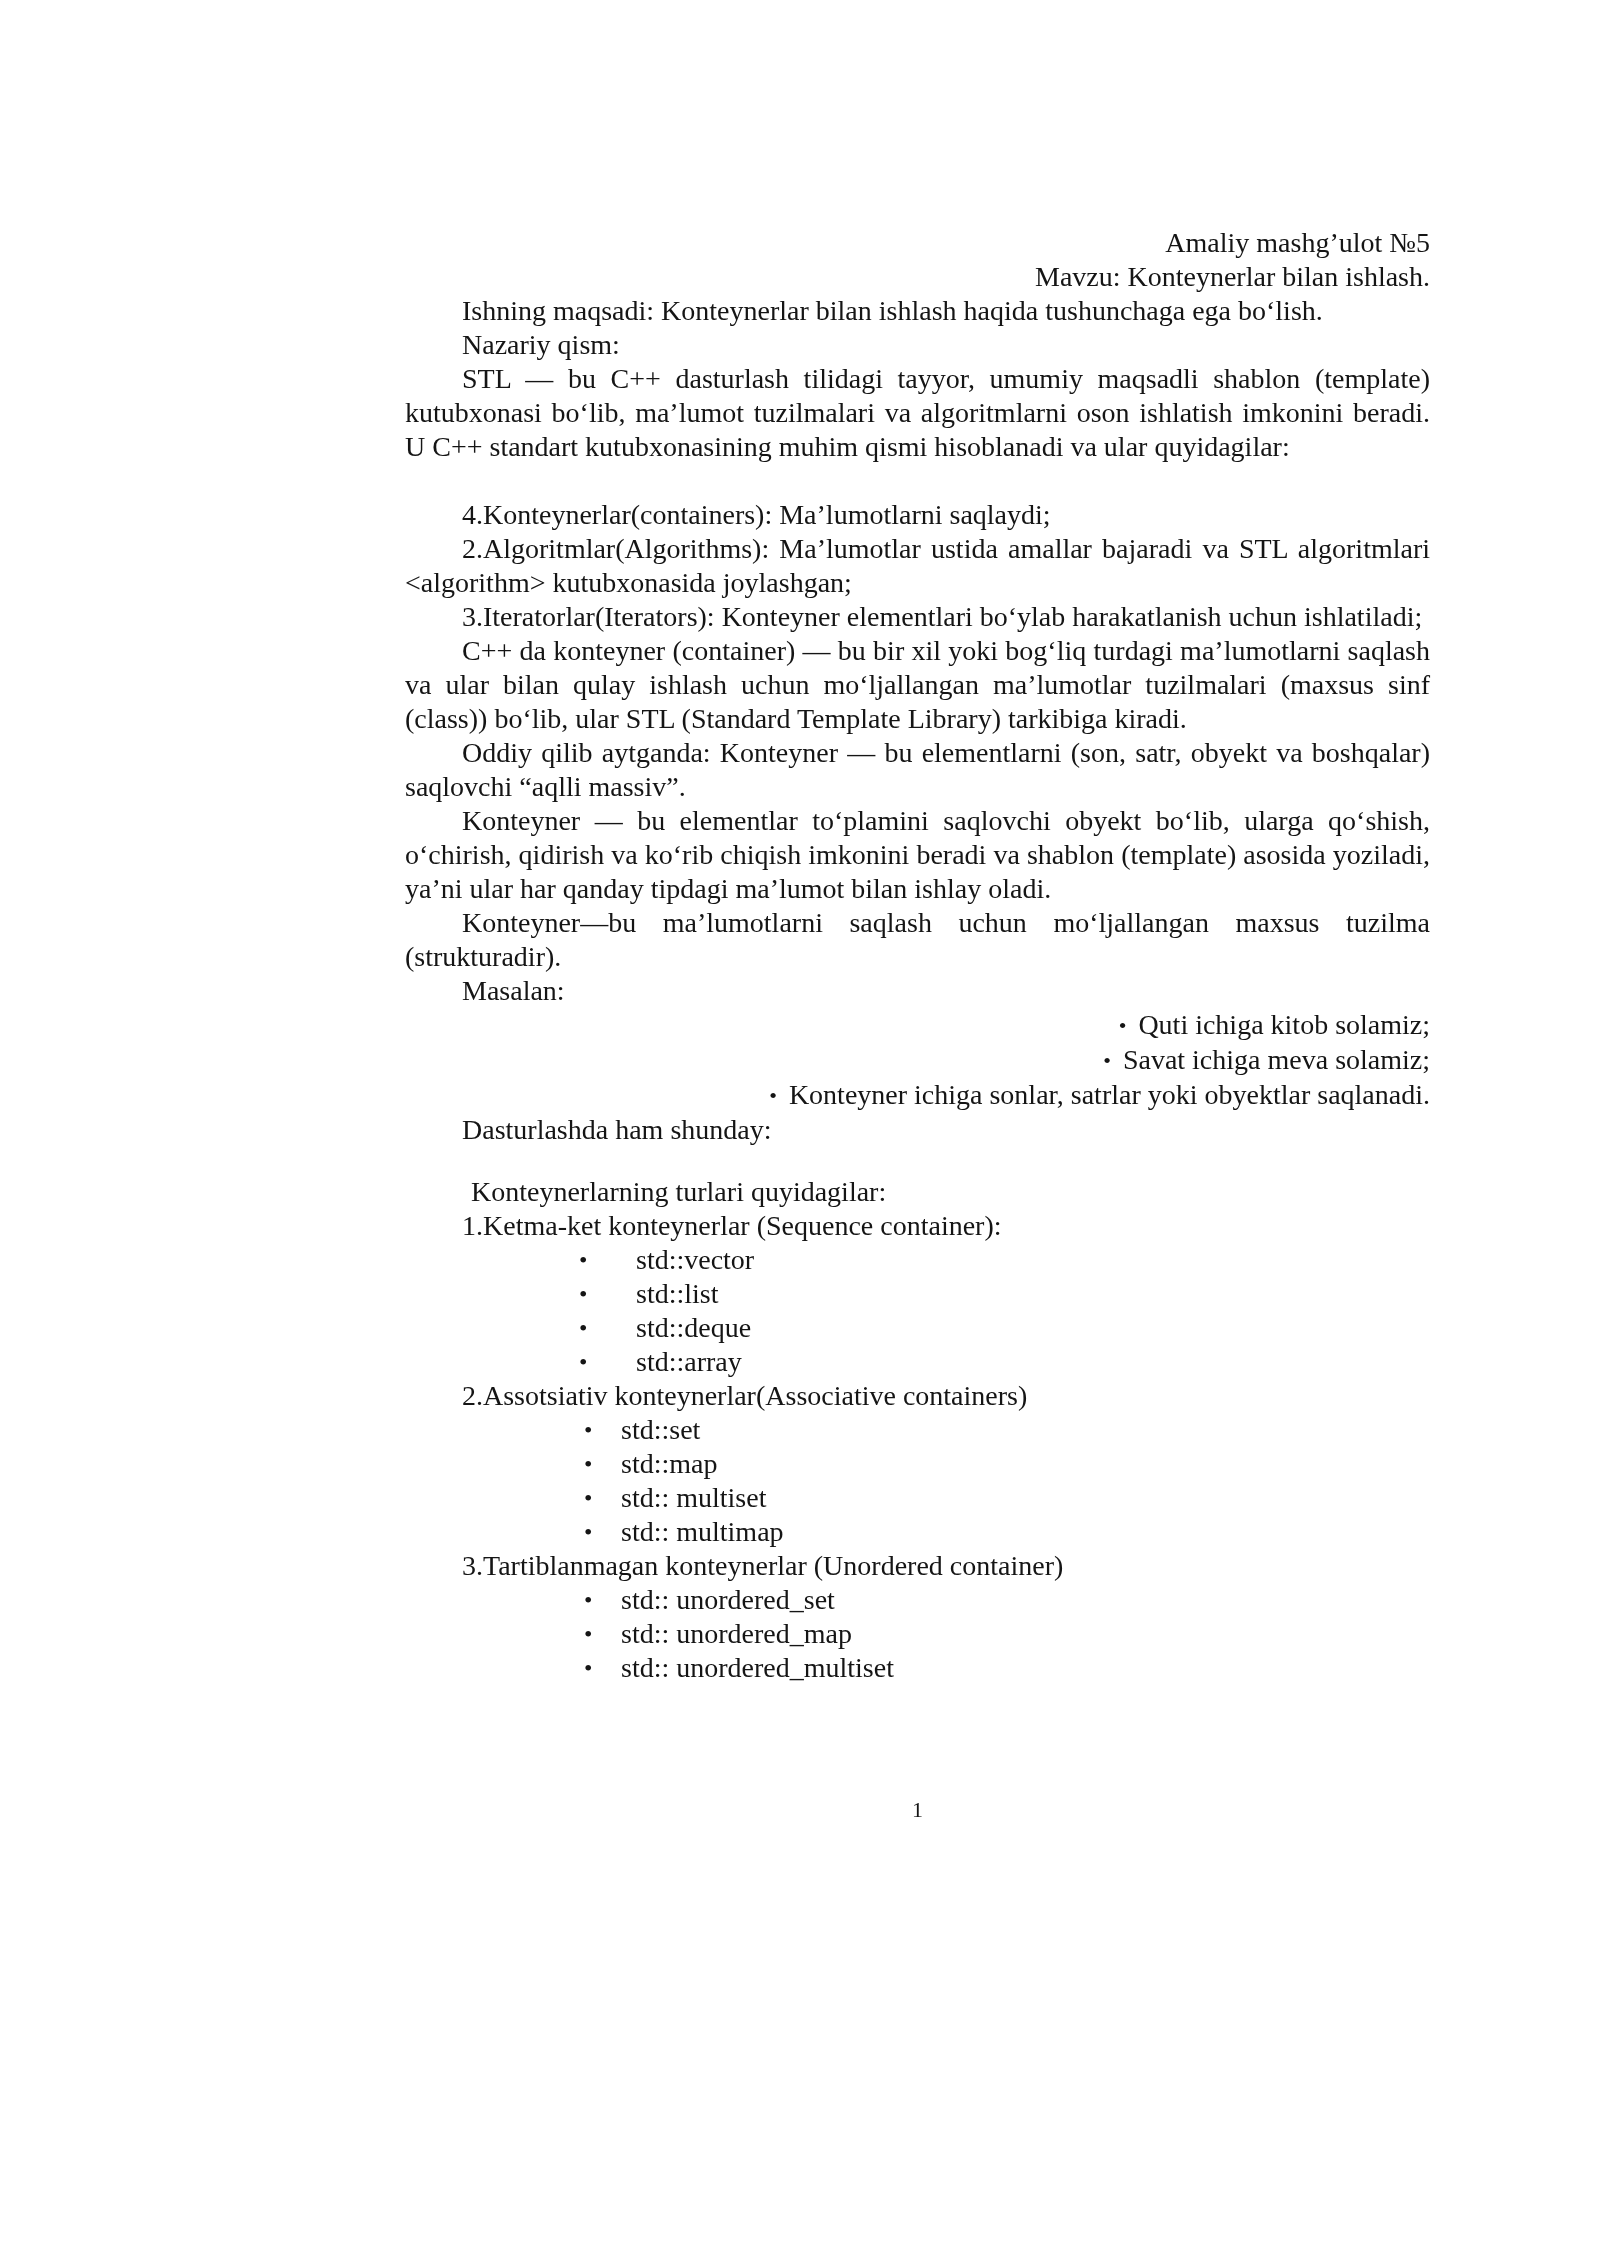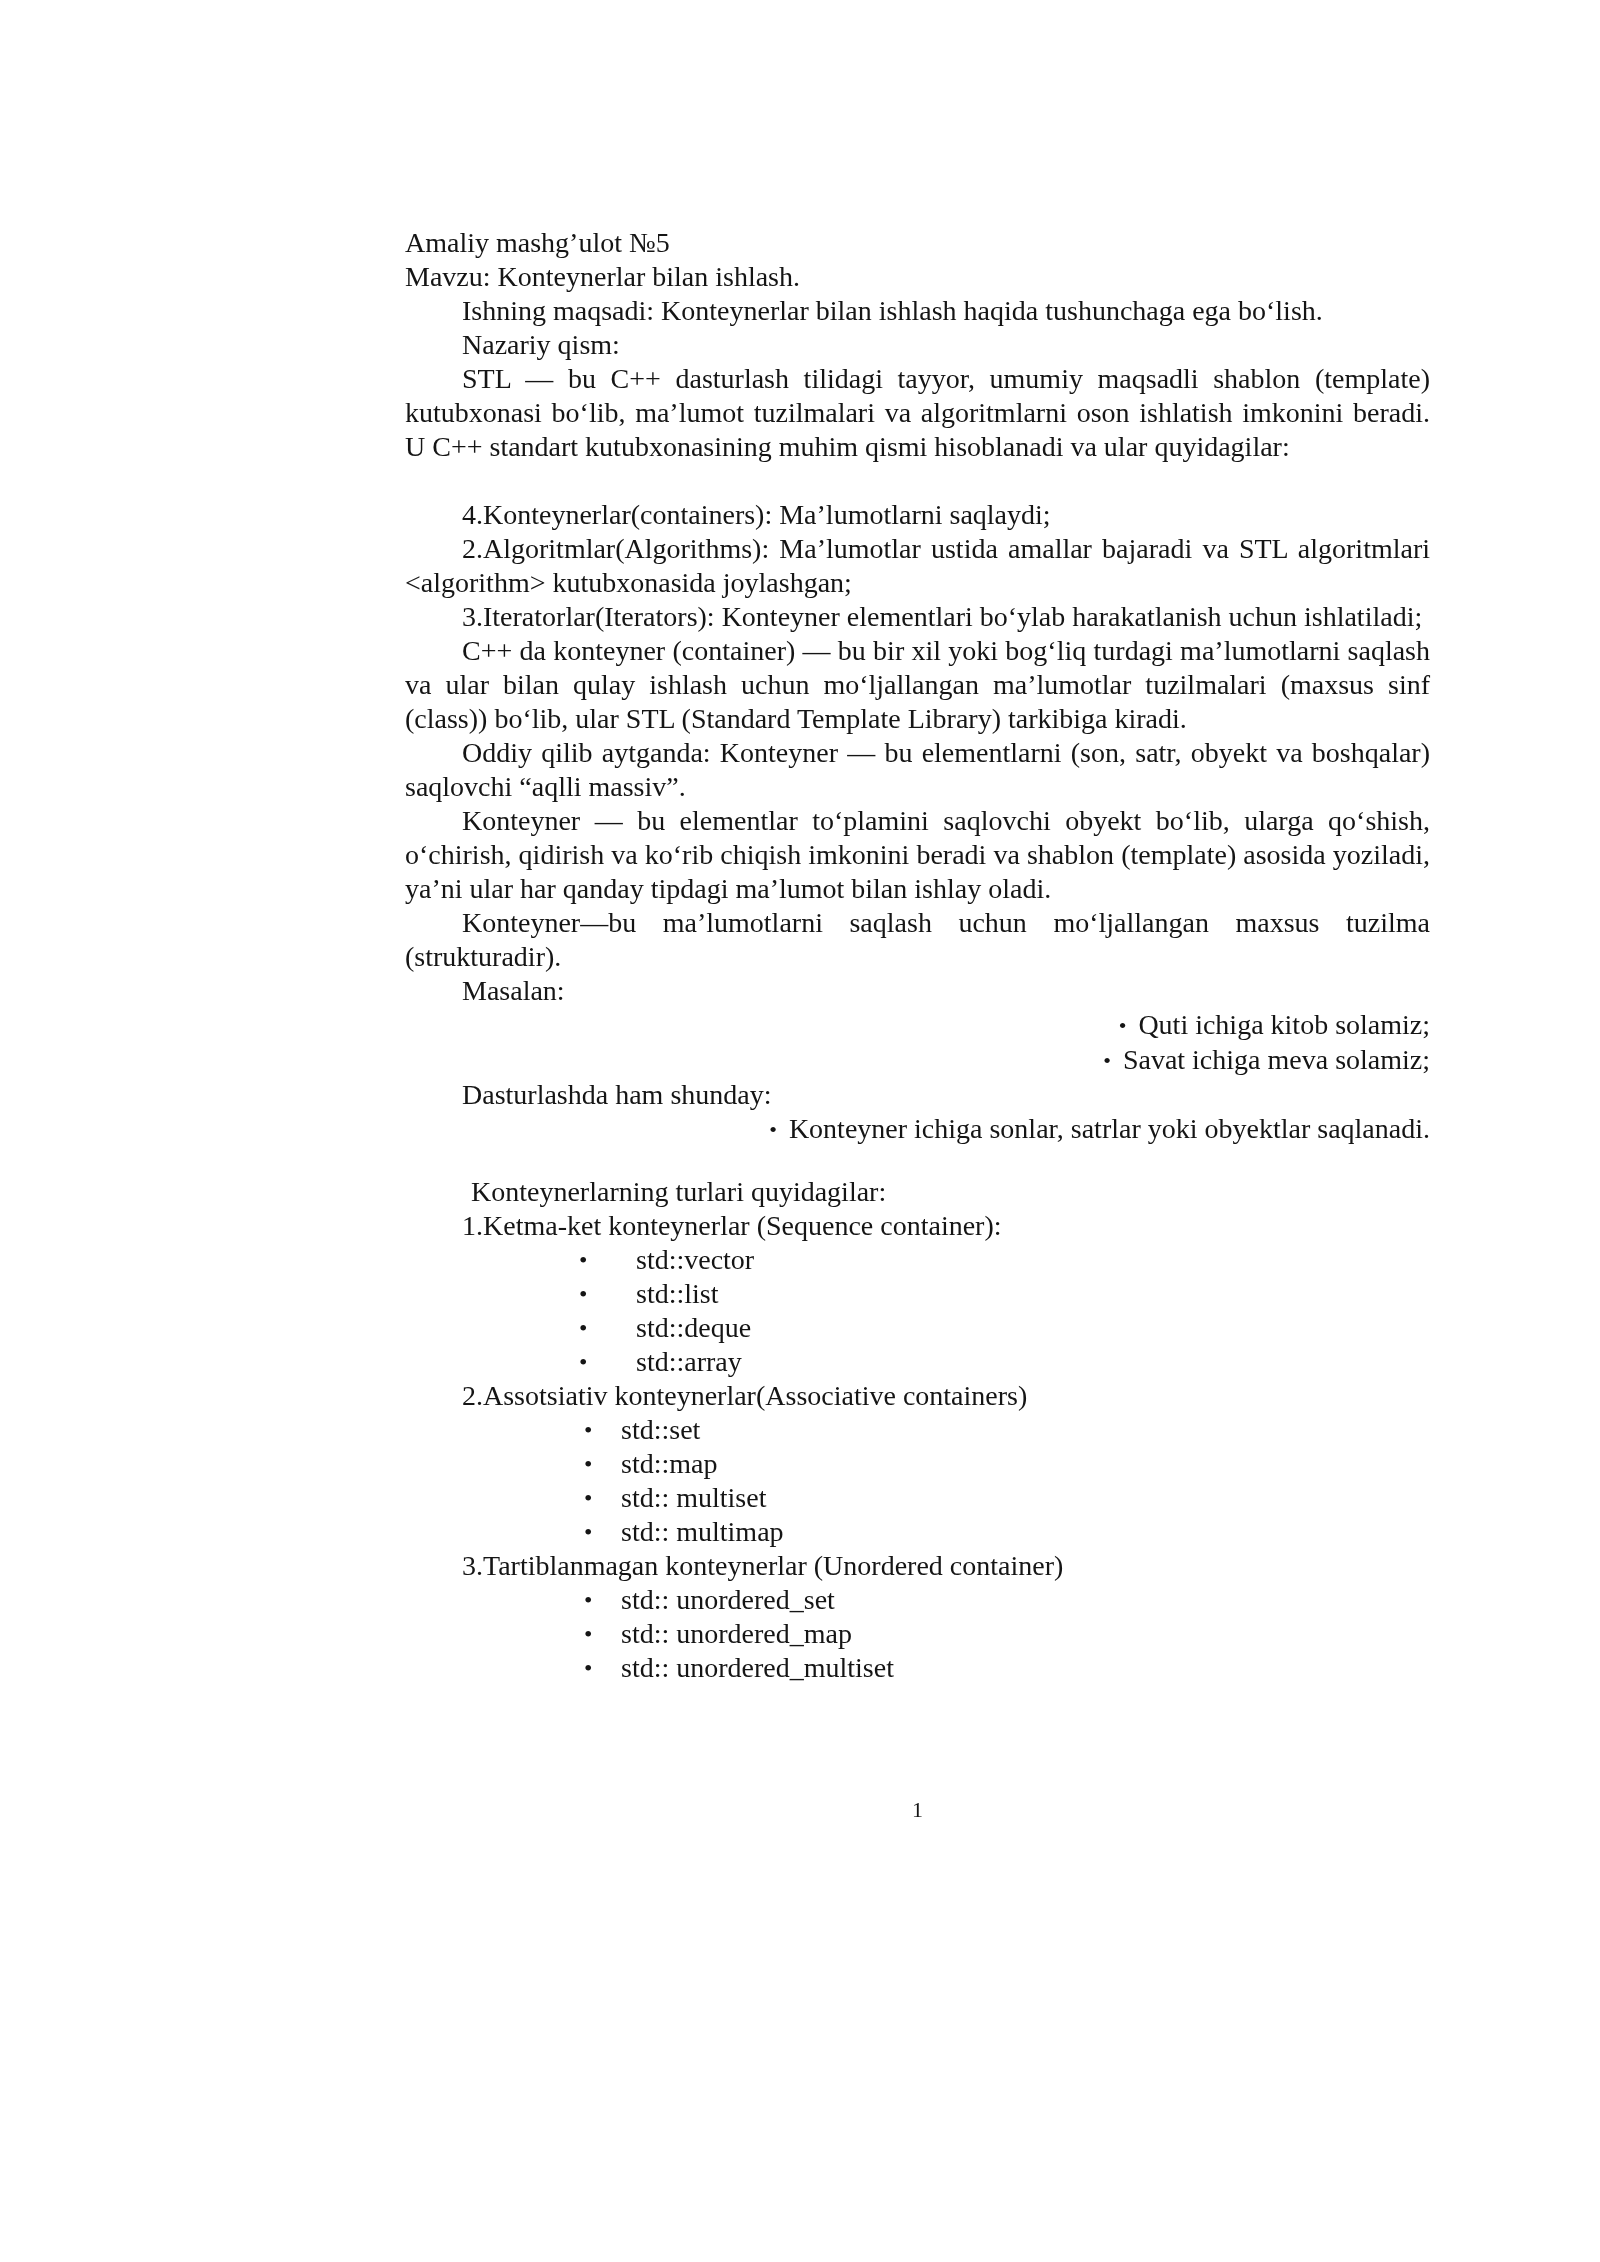--- a/index.html
+++ b/index.html
@@ -20,21 +20,21 @@
   }
   .par {
     font-size: 28px;
     line-height: 34px;
     text-align: justify;
     text-indent: 57px;
     position: relative;
   }
   .b { font-weight: 400; }
   .s-center, .s-center-bold {
-    text-align: left;
+    text-align: right;
     text-indent: 0;
   }
   .s-spacer { height: 34px; }
   .s-body-extra {
     text-indent: 66px;
     margin-top: 28px;
   }
   .s-dot { text-align: right; }
   .s-dot .blt {
     font-size: 22px;
@@ -77,22 +77,22 @@
       <div class="par s-body"><span><span class="b">4.Konteynerlar(containers):</span><span> Ma’lumotlarni saqlaydi;</span></span></div>
       <div class="par s-body"><span><span class="b">2.Algoritmlar(Algorithms):</span><span> Ma’lumotlar ustida amallar bajaradi va STL algoritmlari &lt;algorithm&gt; kutubxonasida joylashgan;</span></span></div>
       <div class="par s-body"><span><span class="b">3.Iteratorlar(Iterators):</span><span> Konteyner elementlari bo‘ylab harakatlanish uchun ishlatiladi;</span></span></div>
       <div class="par s-body"><span><span>C++ da konteyner </span><span class="b">(container)</span><span> — bu bir xil yoki bog‘liq turdagi ma’lumotlarni saqlash va ular bilan qulay ishlash uchun mo‘ljallangan ma’lumotlar tuzilmalari (maxsus sinf (class)) bo‘lib, ular </span><span class="b">STL</span><span> (Standard Template Library) tarkibiga kiradi.</span></span></div>
       <div class="par s-body"><span><span>Oddiy qilib aytganda: </span><span class="b">Konteyner</span><span> — bu elementlarni (son, satr, obyekt va boshqalar) saqlovchi “aqlli massiv”.</span></span></div>
       <div class="par s-body"><span><span class="b">Konteyner</span><span> — bu elementlar to‘plamini saqlovchi obyekt bo‘lib, ularga qo‘shish, o‘chirish, qidirish va ko‘rib chiqish imkonini beradi va </span><span class="b">shablon (template)</span><span> asosida yoziladi, ya’ni ular </span><span class="b">har qanday tipdagi</span><span> ma’lumot bilan ishlay oladi.</span></span></div>
       <div class="par s-body"><span><span class="b">Konteyner</span><span>—bu ma’lumotlarni saqlash uchun mo‘ljallangan maxsus tuzilma (strukturadir).</span></span></div>
       <div class="par s-body"><span><span>Masalan:</span></span></div>
       <div class="par s-dot"><span class="blt">•</span><span><span>Quti ichiga kitob solamiz;</span></span></div>
       <div class="par s-dot"><span class="blt">•</span><span><span>Savat ichiga meva solamiz;</span></span></div>
+      <div class="par s-dot"><span class="blt">•</span><span><span>Konteyner ichiga sonlar, satrlar yoki obyektlar saqlanadi.</span></span></div>
       <div class="par s-body"><span><span>Dasturlashda ham shunday:</span></span></div>
-      <div class="par s-dot"><span class="blt">•</span><span><span>Konteyner ichiga sonlar, satrlar yoki obyektlar saqlanadi.</span></span></div>
       <div class="par s-body-extra"><span><span class="b">Konteynerlarning turlari quyidagilar:</span></span></div>
       <div class="par s-body"><span><span class="b">1.Ketma-ket konteynerlar (Sequence container):</span></span></div>
       <div class="par s-list1"><span class="blt">•</span><span><span>std::vector</span></span></div>
       <div class="par s-list1"><span class="blt">•</span><span><span>std::list</span></span></div>
       <div class="par s-list1"><span class="blt">•</span><span><span>std::deque</span></span></div>
       <div class="par s-list1"><span class="blt">•</span><span><span>std::array</span></span></div>
       <div class="par s-body"><span><span class="b">2.Assotsiativ konteynerlar(Associative containers)</span></span></div>
       <div class="par s-list2"><span class="blt">•</span><span><span>std::set</span></span></div>
       <div class="par s-list2"><span class="blt">•</span><span><span>std::map</span></span></div>
       <div class="par s-list2"><span class="blt">•</span><span><span>std:: multiset</span></span></div>

